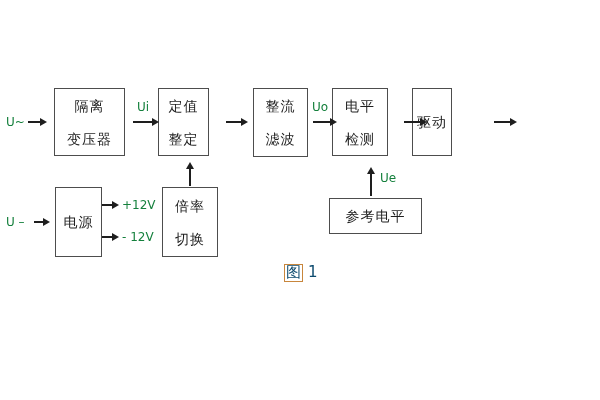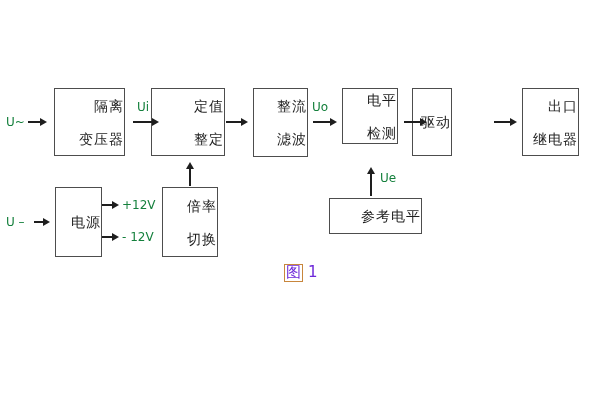--- a/index.html
+++ b/index.html
@@ -6,21 +6,21 @@
   body{
     width:600px;height:400px;
     font-family:"DejaVu Sans","Liberation Sans",sans-serif;
     color:#1e1e1e;
   }
   .canvas{position:relative;width:600px;height:400px;background:#ffffff;overflow:hidden;}
 
   .box{
     position:absolute;box-sizing:border-box;
     border:1.5px solid #4d4d4d;background:#ffffff;
-    display:flex;flex-direction:column;align-items:flex-end;justify-content:center;
+    display:flex;flex-direction:column;align-items:center;justify-content:center;
     font-size:14px;letter-spacing:1px;color:#1e1e1e;
   }
   .box.two{row-gap:19px;}
   .box span{line-height:1;white-space:nowrap;}
 
   .lbl{
     position:absolute;font-size:12px;line-height:16px;color:#15803d;white-space:nowrap;
   }
 
   
@@ -31,57 +31,53 @@
     border-left:7px solid #1e1e1e;
   }
   
   .au{position:absolute;width:1.6px;background:#1e1e1e;}
   .au::after{
     content:"";position:absolute;top:-6px;left:-3.3px;
     border-left:4px solid transparent;border-right:4px solid transparent;
     border-bottom:7px solid #1e1e1e;
   }
 
-  .fig{position:absolute;font-size:15px;line-height:18px;color:#6d28d9;white-space:nowrap;}
+  .fig{position:absolute;font-size:15px;line-height:18px;color:#0c4a6e;white-space:nowrap;}
   .fig .g{display:inline-block;border:1px solid #c8863c;line-height:1.05;padding:0 1px;}
   .fig .n{margin-left:5px;}
 </style>
 </head>
 <body>
 
 <div class="canvas">
 
   <div class="box two" style="left:54px;top:88px;width:71px;height:68px">
     <span>隔离</span>
     <span>变压器</span>
   </div>
 
-  <div class="box two" style="left:151px;top:88px;width:74px;height:68px">
+  <div class="box two" style="left:158px;top:88px;width:51px;height:68px">
     <span>定值</span>
     <span>整定</span>
   </div>
 
   <div class="box two" style="left:253px;top:88px;width:55px;height:69px">
     <span>整流</span>
     <span>滤波</span>
   </div>
 
-  <div class="box two" style="left:342px;top:88px;width:56px;height:56px">
+  <div class="box two" style="left:332px;top:88px;width:56px;height:68px">
     <span>电平</span>
     <span>检测</span>
   </div>
 
   <div class="box" style="left:412px;top:88px;width:40px;height:68px">
     <span>驱动</span>
   </div>
 
-  <div class="box two" style="left:522px;top:88px;width:57px;height:68px">
-    <span>出口</span>
-    <span>继电器</span>
-  </div>
 
   <div class="box" style="left:55px;top:187px;width:47px;height:70px">
     <span>电源</span>
   </div>
 
   <div class="box two" style="left:162px;top:187px;width:56px;height:70px">
     <span>倍率</span>
     <span>切换</span>
   </div>
 

